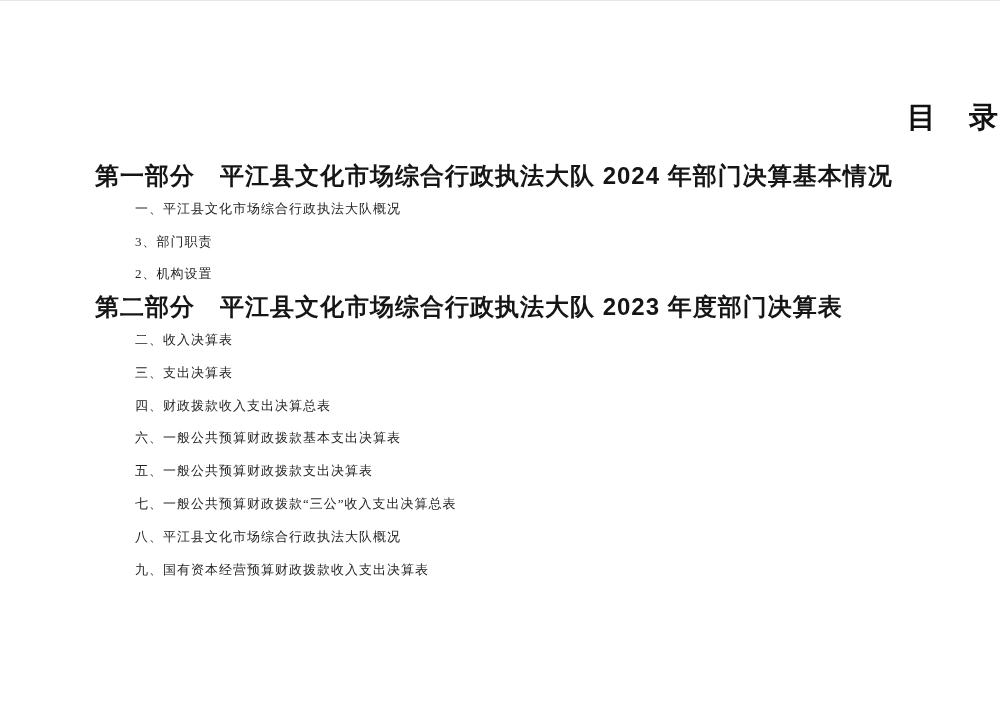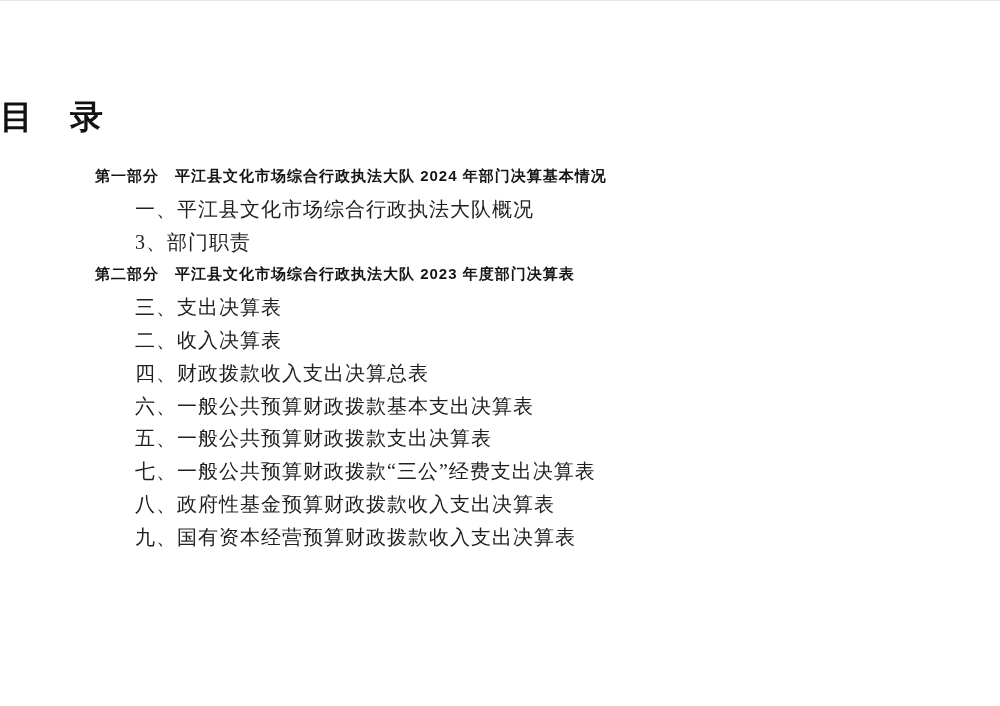--- a/index.html
+++ b/index.html
@@ -8,67 +8,68 @@
     position: relative;
     width: 1000px;
     height: 706px;
     background: #ffffff;
     border-top: 1px solid #e7e7e7;
     overflow: hidden;
     color: #1a1a1a;
     padding-top: 100px;
   }
   .doc-title {
-    text-align: left;
+    text-align: right;
     font-family: "Liberation Serif", "DejaVu Serif", serif;
     font-weight: bold;
-    font-size: 33px;
+    font-size: 29px;
     line-height: 33px;
     letter-spacing: 2px;
     white-space: pre;
     color: #111111;
   }
   .toc {
     margin-top: 26px;
   }
   .toc-line {
     height: 32.8px;
     line-height: 32.8px;
     white-space: pre;
     overflow: hidden;
   }
   .level-part {
     font-family: "Liberation Sans", "DejaVu Sans", sans-serif;
     font-weight: bold;
-    font-size: 15px;
+    font-size: 24px;
     letter-spacing: 1px;
     padding-left: 95px;
     color: #151515;
   }
   .level-item {
     font-family: "Liberation Serif", "DejaVu Serif", serif;
     font-weight: normal;
-    font-size: 20px;
+    font-size: 13px;
     letter-spacing: 1px;
     padding-left: 135px;
     color: #1f1f1f;
   }
 </style>
 </head>
 <body>
 
 <div class="doc-page">
   <h1 class="doc-title">目　录</h1>
   <div class="toc">
       <div class="toc-line level-part">第一部分　平江县文化市场综合行政执法大队 2024 年部门决算基本情况</div>
       <div class="toc-line level-item">一、平江县文化市场综合行政执法大队概况</div>
       <div class="toc-line level-item">3、部门职责</div>
+      <div class="toc-line level-item">2、机构设置</div>
       <div class="toc-line level-part">第二部分　平江县文化市场综合行政执法大队 2023 年度部门决算表</div>
+      <div class="toc-line level-item">二、收入决算表</div>
       <div class="toc-line level-item">三、支出决算表</div>
-      <div class="toc-line level-item">二、收入决算表</div>
       <div class="toc-line level-item">四、财政拨款收入支出决算总表</div>
       <div class="toc-line level-item">六、一般公共预算财政拨款基本支出决算表</div>
       <div class="toc-line level-item">五、一般公共预算财政拨款支出决算表</div>
-      <div class="toc-line level-item">七、一般公共预算财政拨款“三公”经费支出决算表</div>
-      <div class="toc-line level-item">八、政府性基金预算财政拨款收入支出决算表</div>
+      <div class="toc-line level-item">七、一般公共预算财政拨款“三公”收入支出决算总表</div>
+      <div class="toc-line level-item">八、平江县文化市场综合行政执法大队概况</div>
       <div class="toc-line level-item">九、国有资本经营预算财政拨款收入支出决算表</div>
     </div>
 </div>
 
 </body></html>

